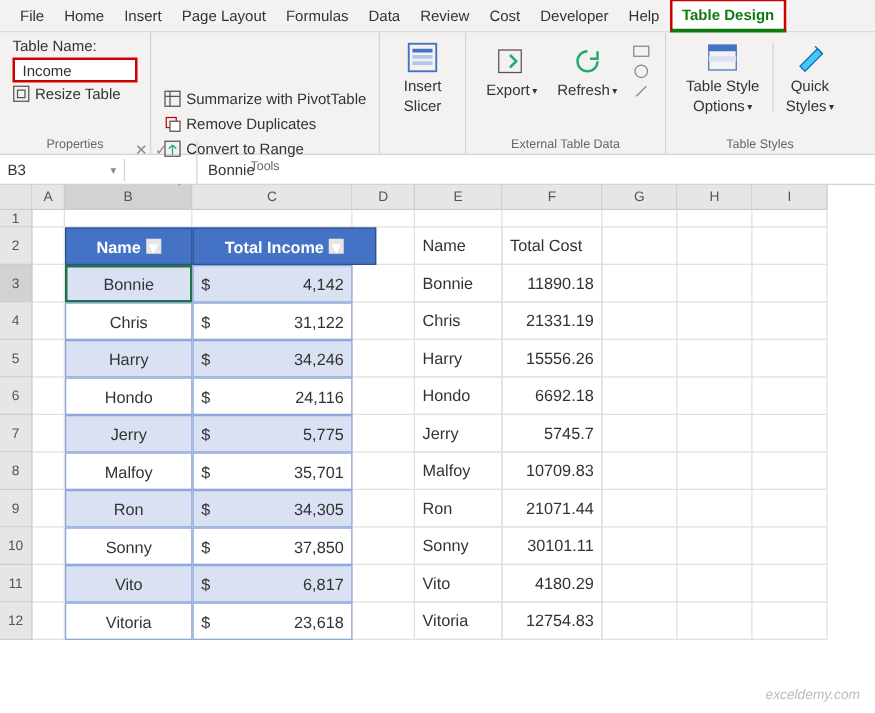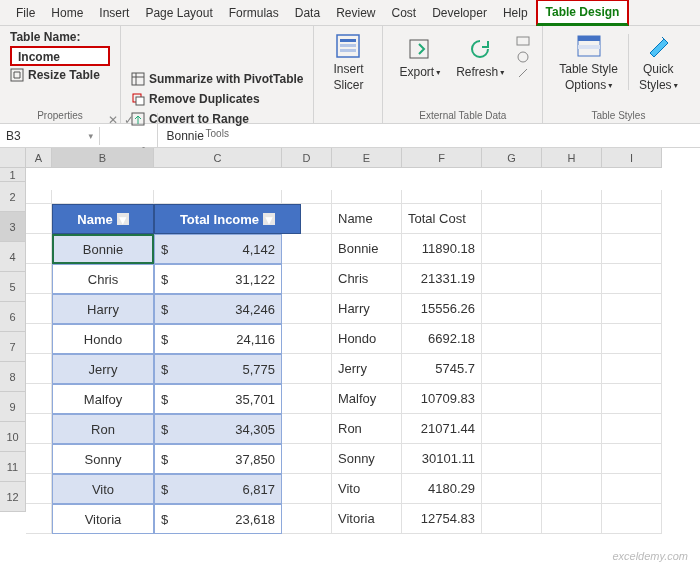--- a/index.html
+++ b/index.html
@@ -5,21 +5,21 @@
 * { box-sizing: border-box; margin: 0; padding: 0; font-family: 'Segoe UI', Arial, sans-serif; }
 body { background: #fff; width: 700px; height: 570px; overflow: hidden; font-size: 12px; color: #333; }
 
 .menubar { display: flex; align-items: center; padding: 0 8px; height: 26px; border-bottom: 1px solid #d4d4d4; background: #f3f2f1; }
 .menubar .tab { padding: 4px 8px; cursor: pointer; color: #333; }
 .menubar .tab.active { background: #fff; border: 2px solid #c00; border-bottom: 3px solid #0f7b0f; font-weight: 600; color: #0f7b0f; }
 
 .ribbon { display: flex; background: #f3f2f1; border-bottom: 1px solid #d4d4d4; height: 98px; }
 .ribbon-group { display: flex; flex-direction: column; border-right: 1px solid #d4d4d4; padding: 4px 10px 2px; justify-content: space-between; }
 .ribbon-group-label { font-size: 10px; text-align: center; color: #666; padding-top: 2px; }
-.rg-inner { display: flex; flex-direction: column; gap: 2px; font-weight: bold; }
+.rg-inner { display: flex; flex-direction: column; gap: 2px; }
 .rg-row { display: flex; align-items: center; gap: 4px; white-space: nowrap; }
 .table-name-box { border: 2px solid #c00; background: #fff; padding: 2px 6px; width: 100px; height: 20px; }
 .ribbon-icon { width: 14px; height: 14px; display: inline-flex; align-items: center; justify-content: center; }
 .big-btn { display: flex; flex-direction: column; align-items: center; justify-content: center; gap: 2px; padding: 2px 6px; min-width: 48px; }
 .big-icon { width: 30px; height: 28px; display: flex; align-items: center; justify-content: center; }
 .sep { border-left: 1px solid #d4d4d4; margin: 4px 0; }
 
 .formula-bar { display: flex; align-items: center; height: 24px; border-bottom: 1px solid #d4d4d4; background: #fff; }
 .name-box { width: 100px; border-right: 1px solid #d4d4d4; padding: 2px 6px; display: flex; align-items: center; justify-content: space-between; }
 .fb-icons { display: flex; gap: 6px; padding: 0 8px; color: #888; border-right: 1px solid #d4d4d4; }
@@ -246,21 +246,21 @@
         <div class="rh" style="height: 30px;">4</div>
         <div class="rh" style="height: 30px;">5</div>
         <div class="rh" style="height: 30px;">6</div>
         <div class="rh" style="height: 30px;">7</div>
         <div class="rh" style="height: 30px;">8</div>
         <div class="rh" style="height: 30px;">9</div>
         <div class="rh" style="height: 30px;">10</div>
         <div class="rh" style="height: 30px;">11</div>
         <div class="rh" style="height: 30px;">12</div>
       </div>
-    <div class="grid" id="grid" style="width: 636px; height: 344px; margin-top: 22px;">
+    <div class="grid" id="grid" style="width: 636px; height: 344px;">
         <div class="cell" style="left: 0px; top: 0px; width: 26px; height: 14px;"></div>
         <div class="cell" style="left: 0px; top: 14px; width: 26px; height: 30px;"></div>
         <div class="cell" style="left: 0px; top: 44px; width: 26px; height: 30px;"></div>
         <div class="cell" style="left: 0px; top: 74px; width: 26px; height: 30px;"></div>
         <div class="cell" style="left: 0px; top: 104px; width: 26px; height: 30px;"></div>
         <div class="cell" style="left: 0px; top: 134px; width: 26px; height: 30px;"></div>
         <div class="cell" style="left: 0px; top: 164px; width: 26px; height: 30px;"></div>
         <div class="cell" style="left: 0px; top: 194px; width: 26px; height: 30px;"></div>
         <div class="cell" style="left: 0px; top: 224px; width: 26px; height: 30px;"></div>
         <div class="cell" style="left: 0px; top: 254px; width: 26px; height: 30px;"></div>

